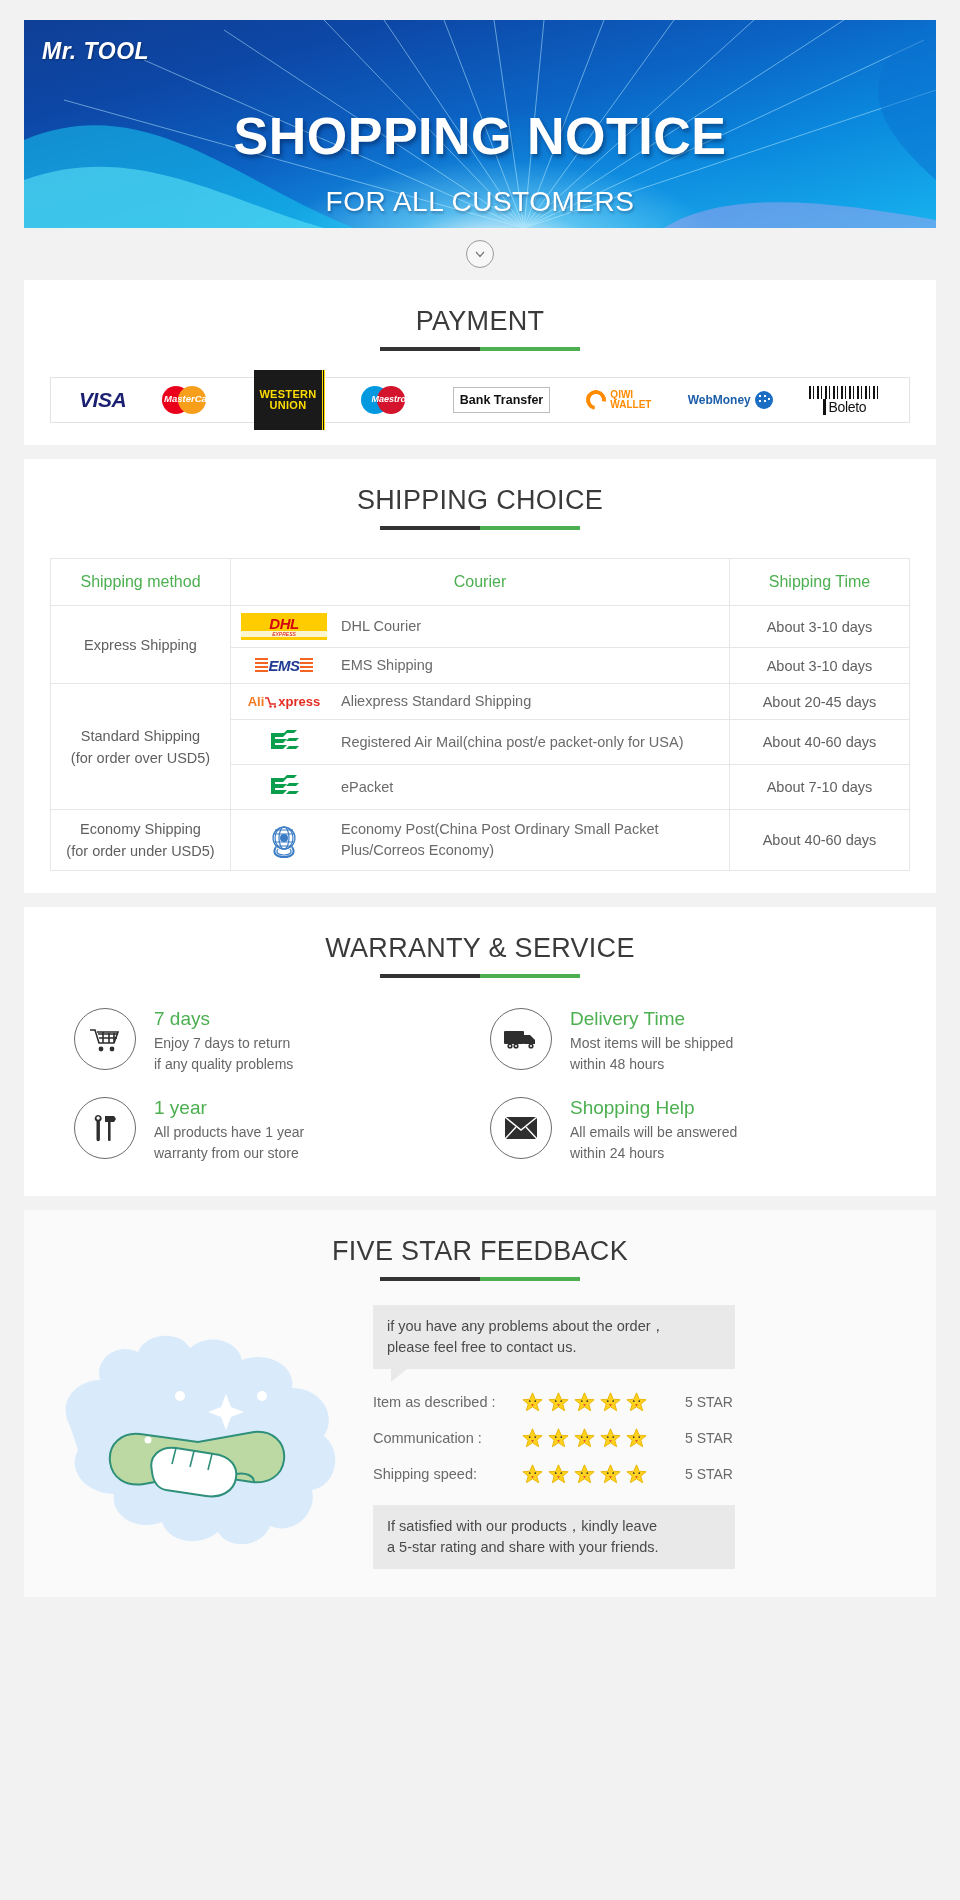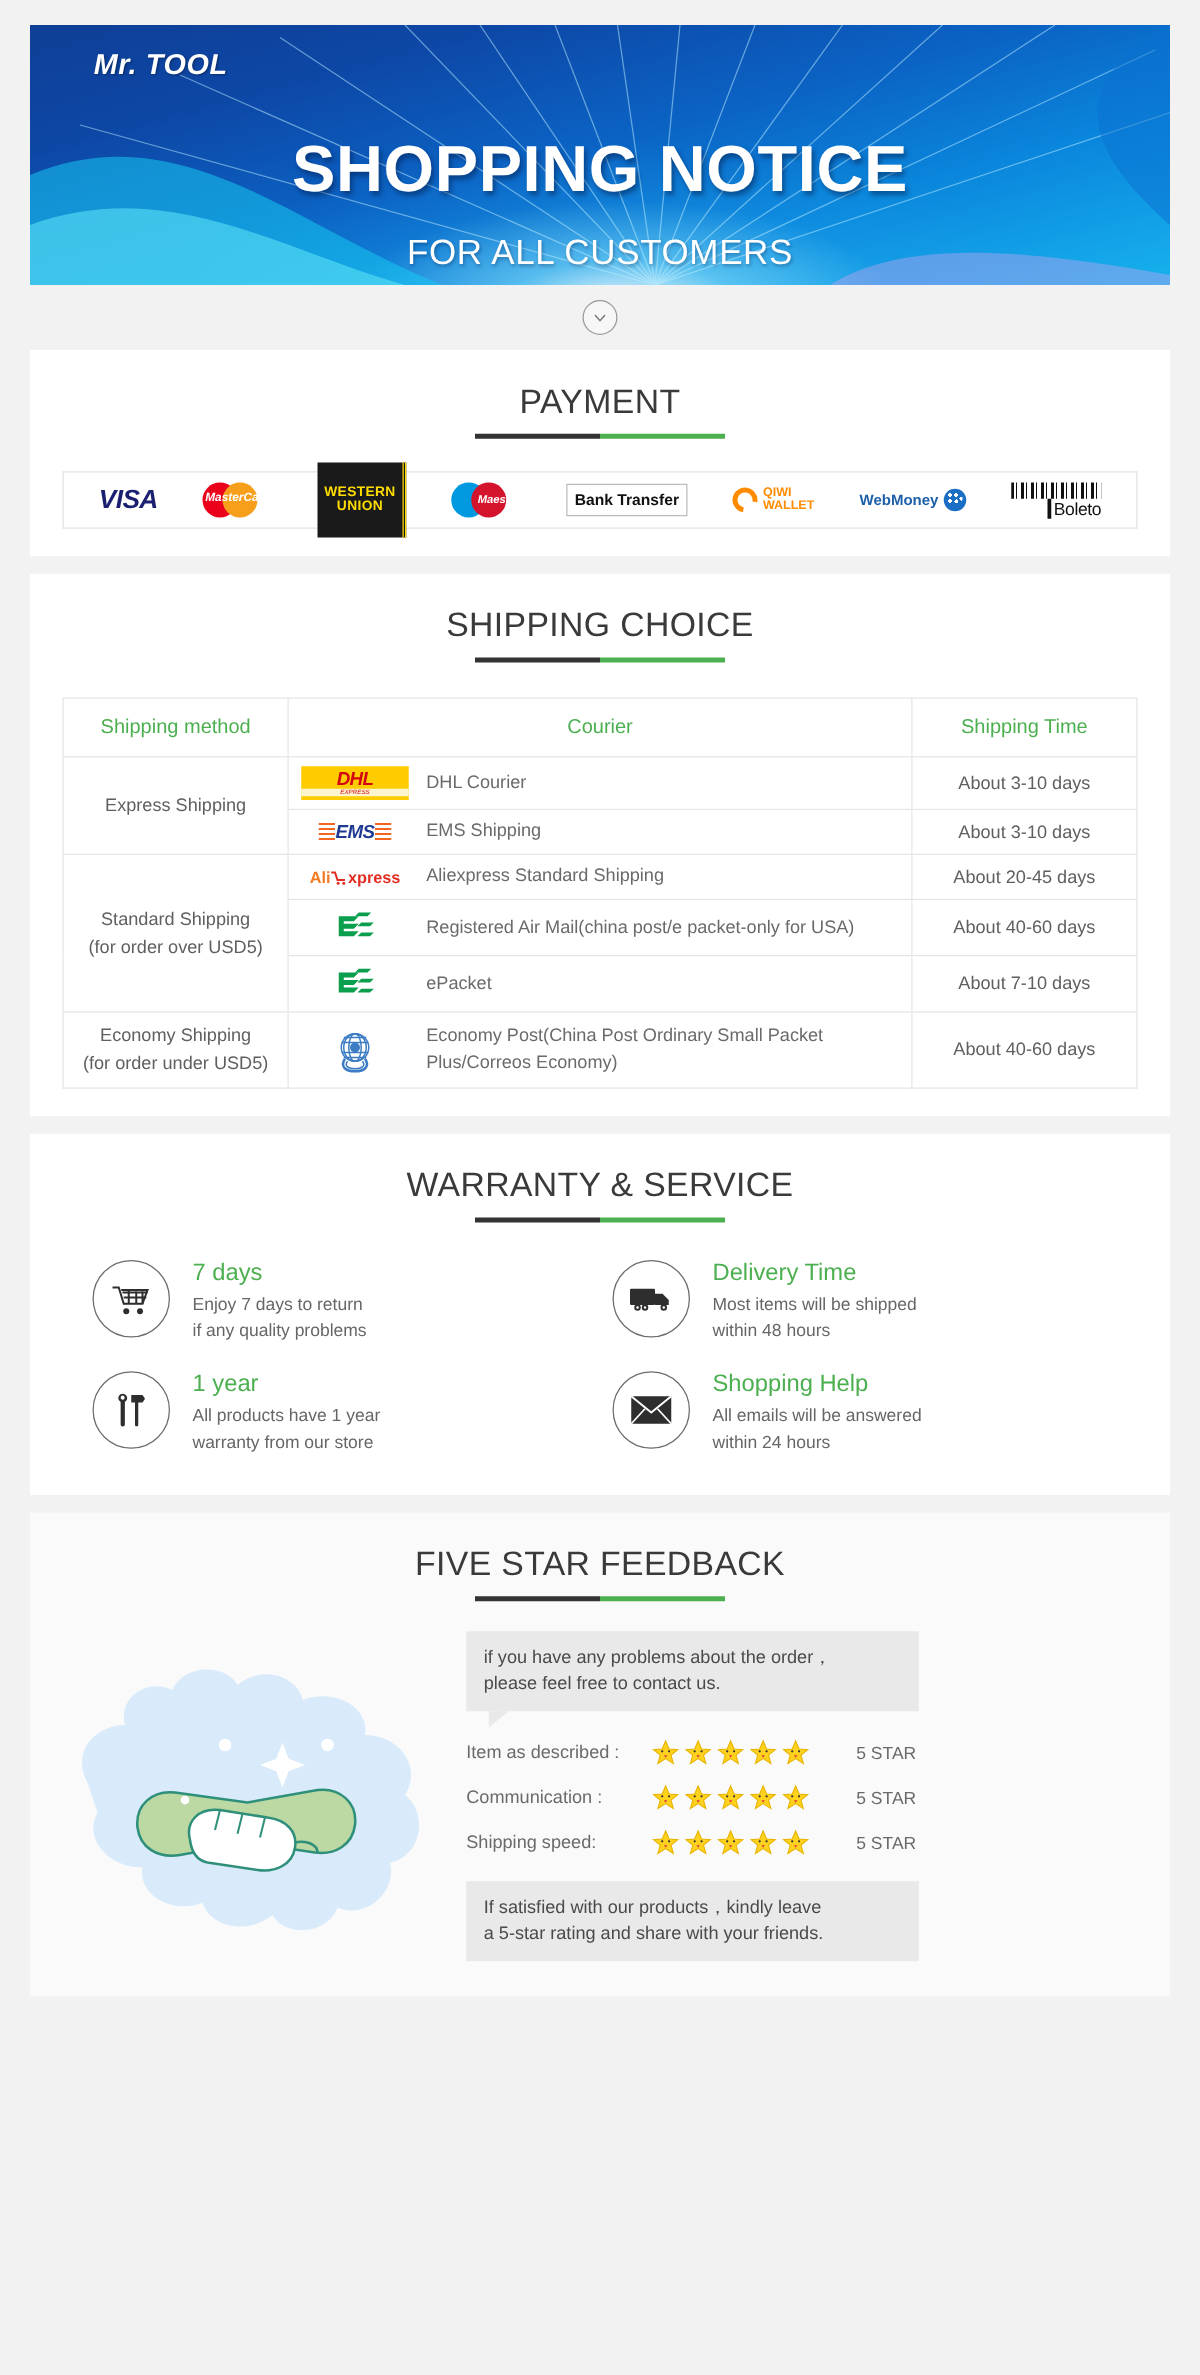--- a/index.html
+++ b/index.html
@@ -22,21 +22,20 @@
       linear-gradient(165deg, #0f3f96 0%, #0d47a6 22%, #0b63c4 48%, #0a86dc 70%, #17b2ee 100%);
   }
   .rays { position:absolute; left:0; top:0; width:100%; height:100%; }
   .wave { position:absolute; left:0; bottom:0; width:100%; height:100%; }
   .logo {
     position: absolute; left: 18px; top: 18px;
     color:#fff; font-weight:bold; font-style:italic;
     font-size:23px; letter-spacing:.5px;
     text-shadow: 1px 1px 2px rgba(0,0,0,.35);
     font-family:"Liberation Sans", sans-serif;
-    margin-left:33px;
   }
   .banner-title {
     position:absolute; left:0; right:0; top:86px; text-align:center;
     color:#fff; font-weight:bold; font-size:52px; letter-spacing:.5px;
     text-shadow: 2px 3px 4px rgba(0,20,60,.45);
   }
   .banner-sub {
     position:absolute; left:0; right:0; top:166px; text-align:center;
     color:#fff; font-size:28px; letter-spacing:.5px;
     text-shadow: 1px 2px 3px rgba(0,20,60,.35);
@@ -65,37 +64,37 @@
   .mc .c1 { left:0; background:#eb001b; }
   .mc .c2 { left:16px; background:#f79e1b; }
   .mc .lbl { position:absolute; left:0; top:9px; width:56px; text-align:center; z-index:3;
              color:#fff; font-weight:bold; font-size:9.5px; font-style:italic; }
   .wu { background:#1a1a1a; color:#ffdd00; font-weight:bold; font-size:11px; line-height:11px;
         padding:19px 5px; text-align:center; letter-spacing:.3px; border-right:3px double #ffdd00; }
   .maestro { position:relative; width:56px; height:32px; }
   .maestro .c { position:absolute; top:2px; width:28px; height:28px; border-radius:50%; }
   .maestro .c1 { left:0; background:#0099df; }
   .maestro .c2 { left:16px; background:#d3142c; }
-  .maestro .lbl { position:absolute; left:0; top:10px; width:56px; text-align:right; z-index:3;
+  .maestro .lbl { position:absolute; left:0; top:10px; width:56px; text-align:center; z-index:3;
                   color:#fff; font-weight:bold; font-size:9px; font-style:italic; }
   .bt { border:1px solid #bdbdbd; padding:5px 6px; color:#111; font-weight:bold; font-size:12.5px; }
   .qiwi { display:flex; align-items:center; gap:4px; }
   .qiwi .q { width:20px; height:20px; border:4px solid #ff8c00; border-radius:50%; border-bottom-color:transparent; transform:rotate(-35deg); }
   .qiwi .t { color:#ff8c00; font-weight:bold; font-size:10px; line-height:10px; }
   .wm { display:flex; align-items:center; gap:4px; }
   .wm .t { color:#1d5fa8; font-weight:bold; font-size:12px; }
   .wm .g { width:18px; height:18px; border-radius:50%; background:#1a6fc4; position:relative; }
   .wm .g::after { content:""; position:absolute; left:3px; top:3px; width:12px; height:12px;
       background:
         radial-gradient(circle 1.5px at 2px 2px,#fff 99%,transparent 0),
         radial-gradient(circle 1.5px at 7px 2px,#fff 99%,transparent 0),
         radial-gradient(circle 1.5px at 2px 7px,#fff 99%,transparent 0),
         radial-gradient(circle 1.5px at 7px 7px,#fff 99%,transparent 0),
         radial-gradient(circle 1.5px at 11px 5px,#fff 99%,transparent 0); }
-  .boleto { display:flex; flex-direction:column; align-items:flex-end; }
+  .boleto { display:flex; flex-direction:column; align-items:center; }
   .boleto .bars { width:72px; height:13px; background:repeating-linear-gradient(90deg,#111 0 2px,#fff 2px 4px,#111 4px 5px,#fff 5px 8px); }
   .boleto .t { font-size:14px; color:#111; letter-spacing:-.3px; border-left:3px solid #111; padding-left:2px; }
 
   
   .ship-table { width:calc(100% - 24px); margin:28px 12px 0 12px; border-collapse:collapse; }
   .ship-table td, .ship-table th { border:1px solid #e6e6e6; font-weight:normal; }
   .ship-table th { color:#4caf50; font-size:16px; padding:14px 4px; }
   .ship-table .method { text-align:center; color:#5f5f5f; font-size:14.5px; line-height:22px; padding:8px; width:180px; }
   .ship-table .time { text-align:center; color:#5f5f5f; font-size:14.5px; padding:8px; width:180px; }
   .courier-cell { padding:7px 10px; }

